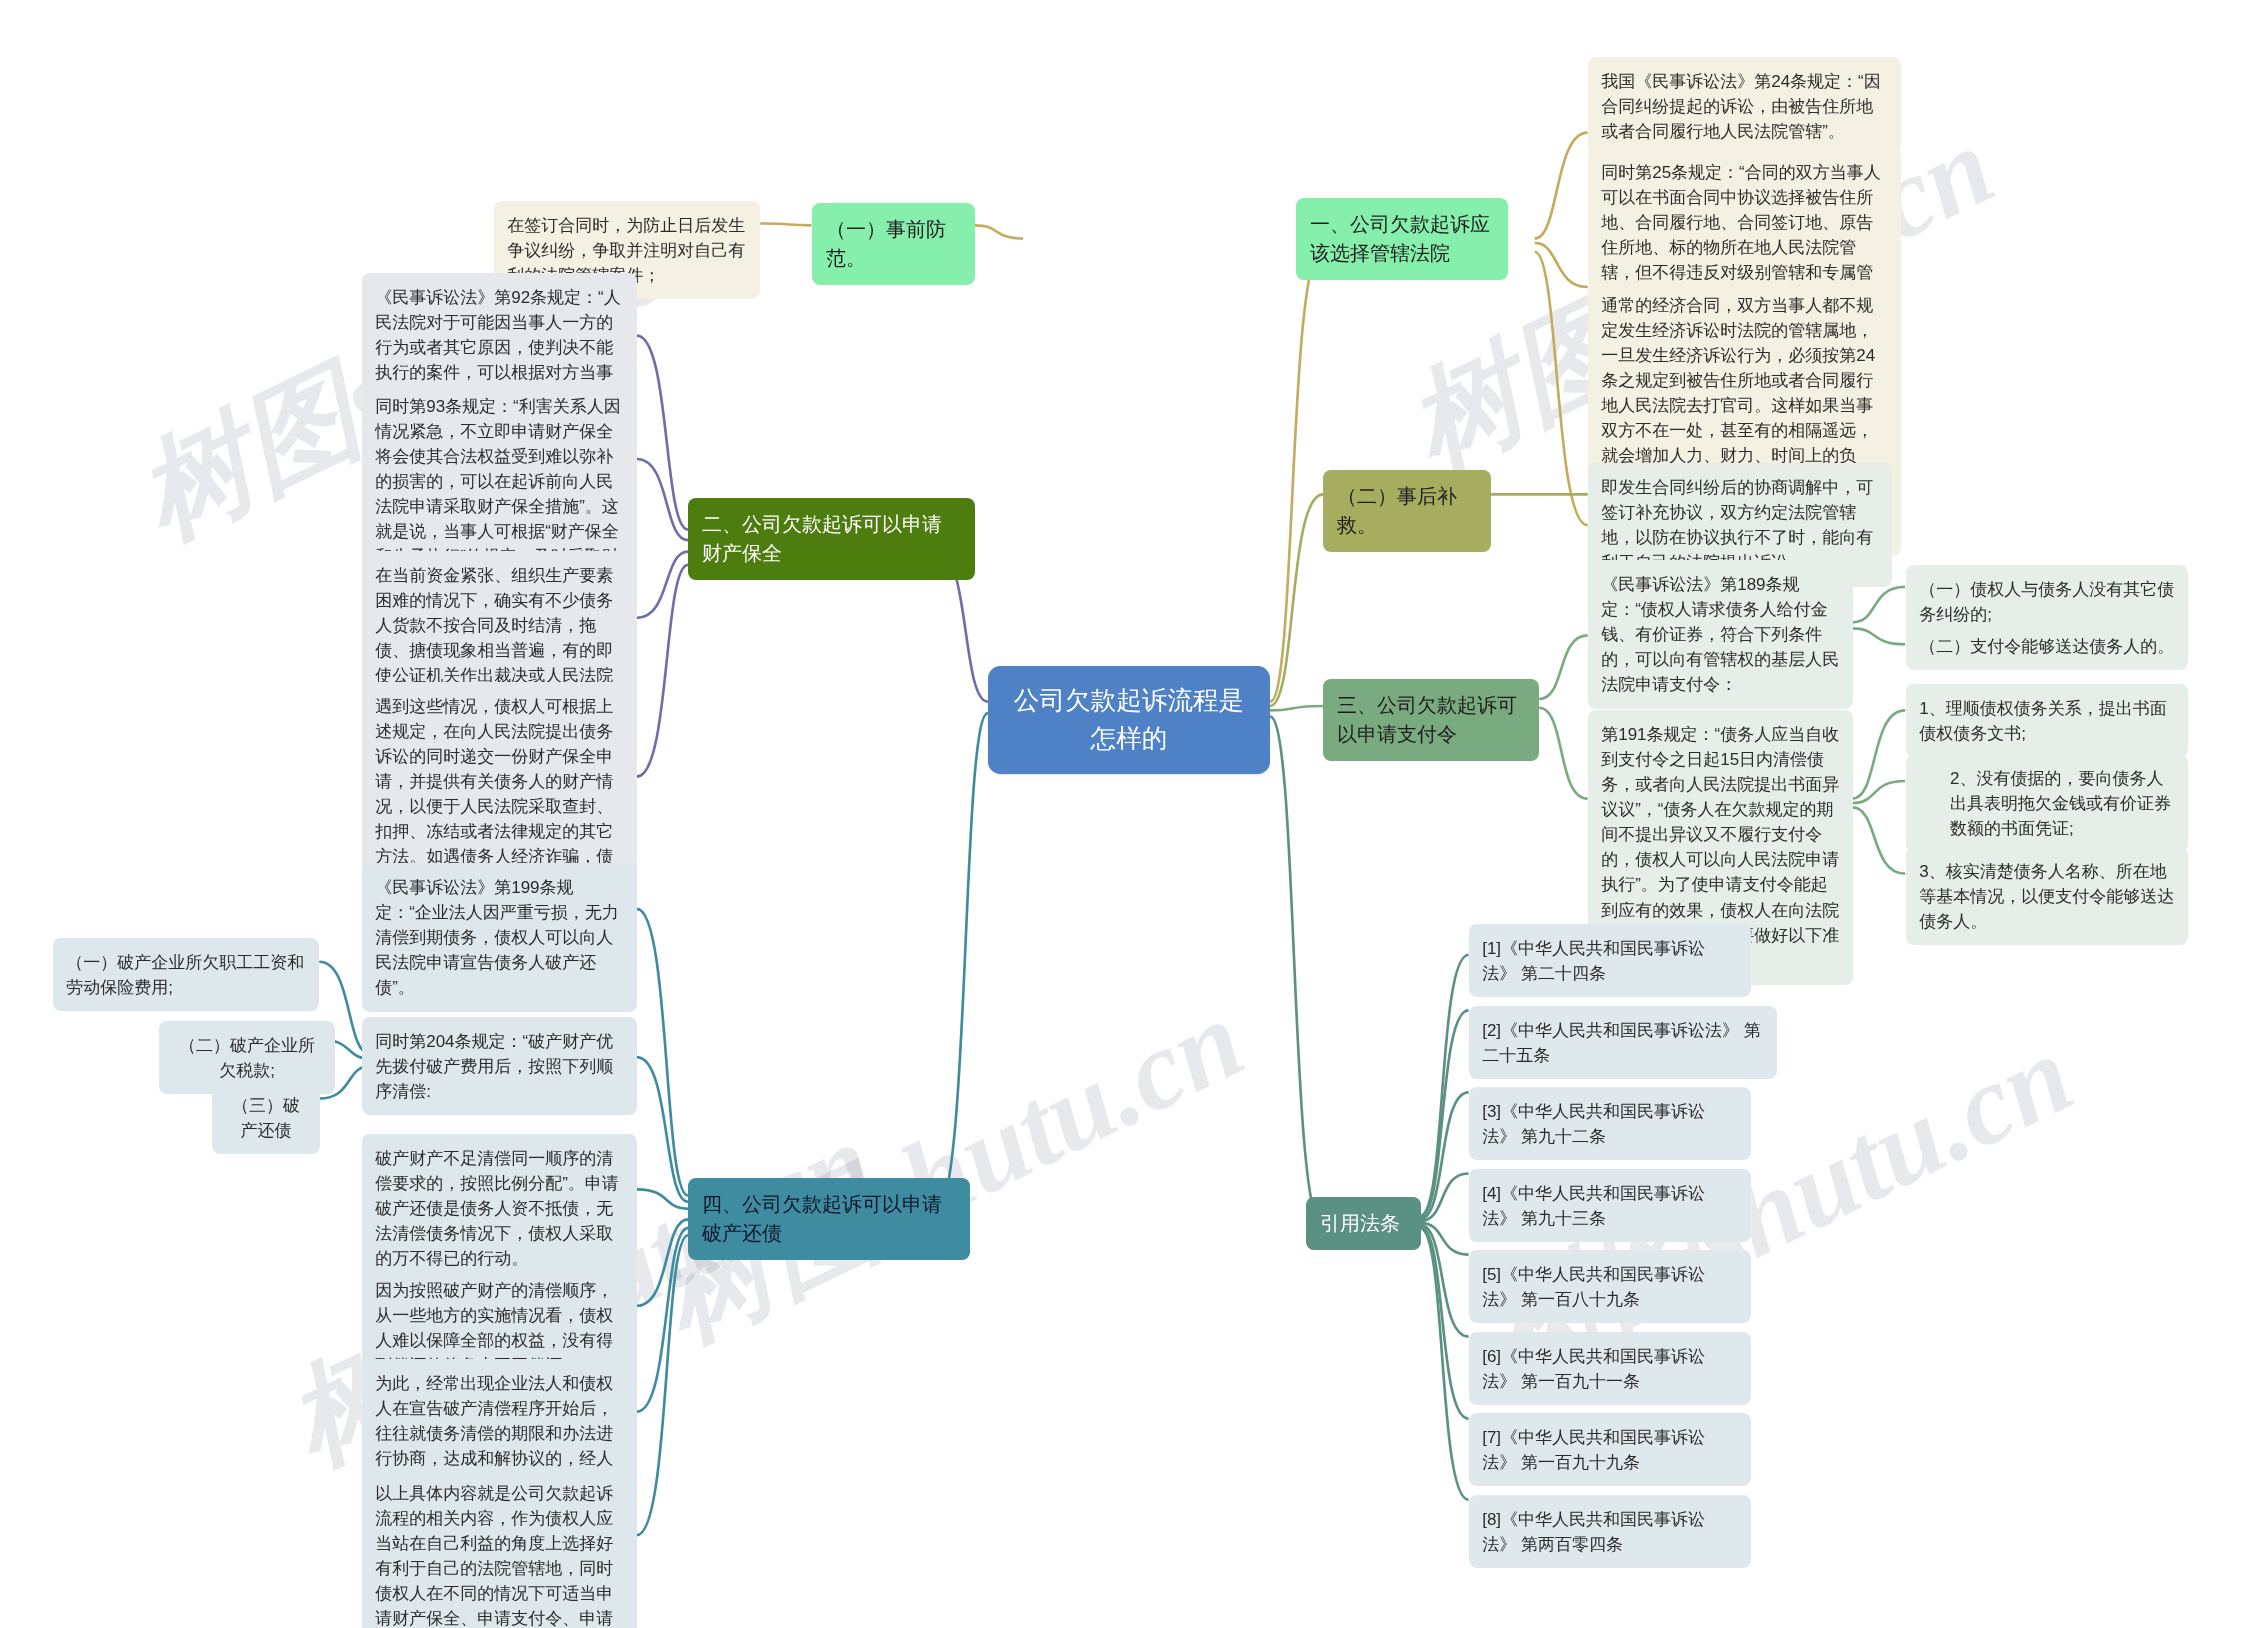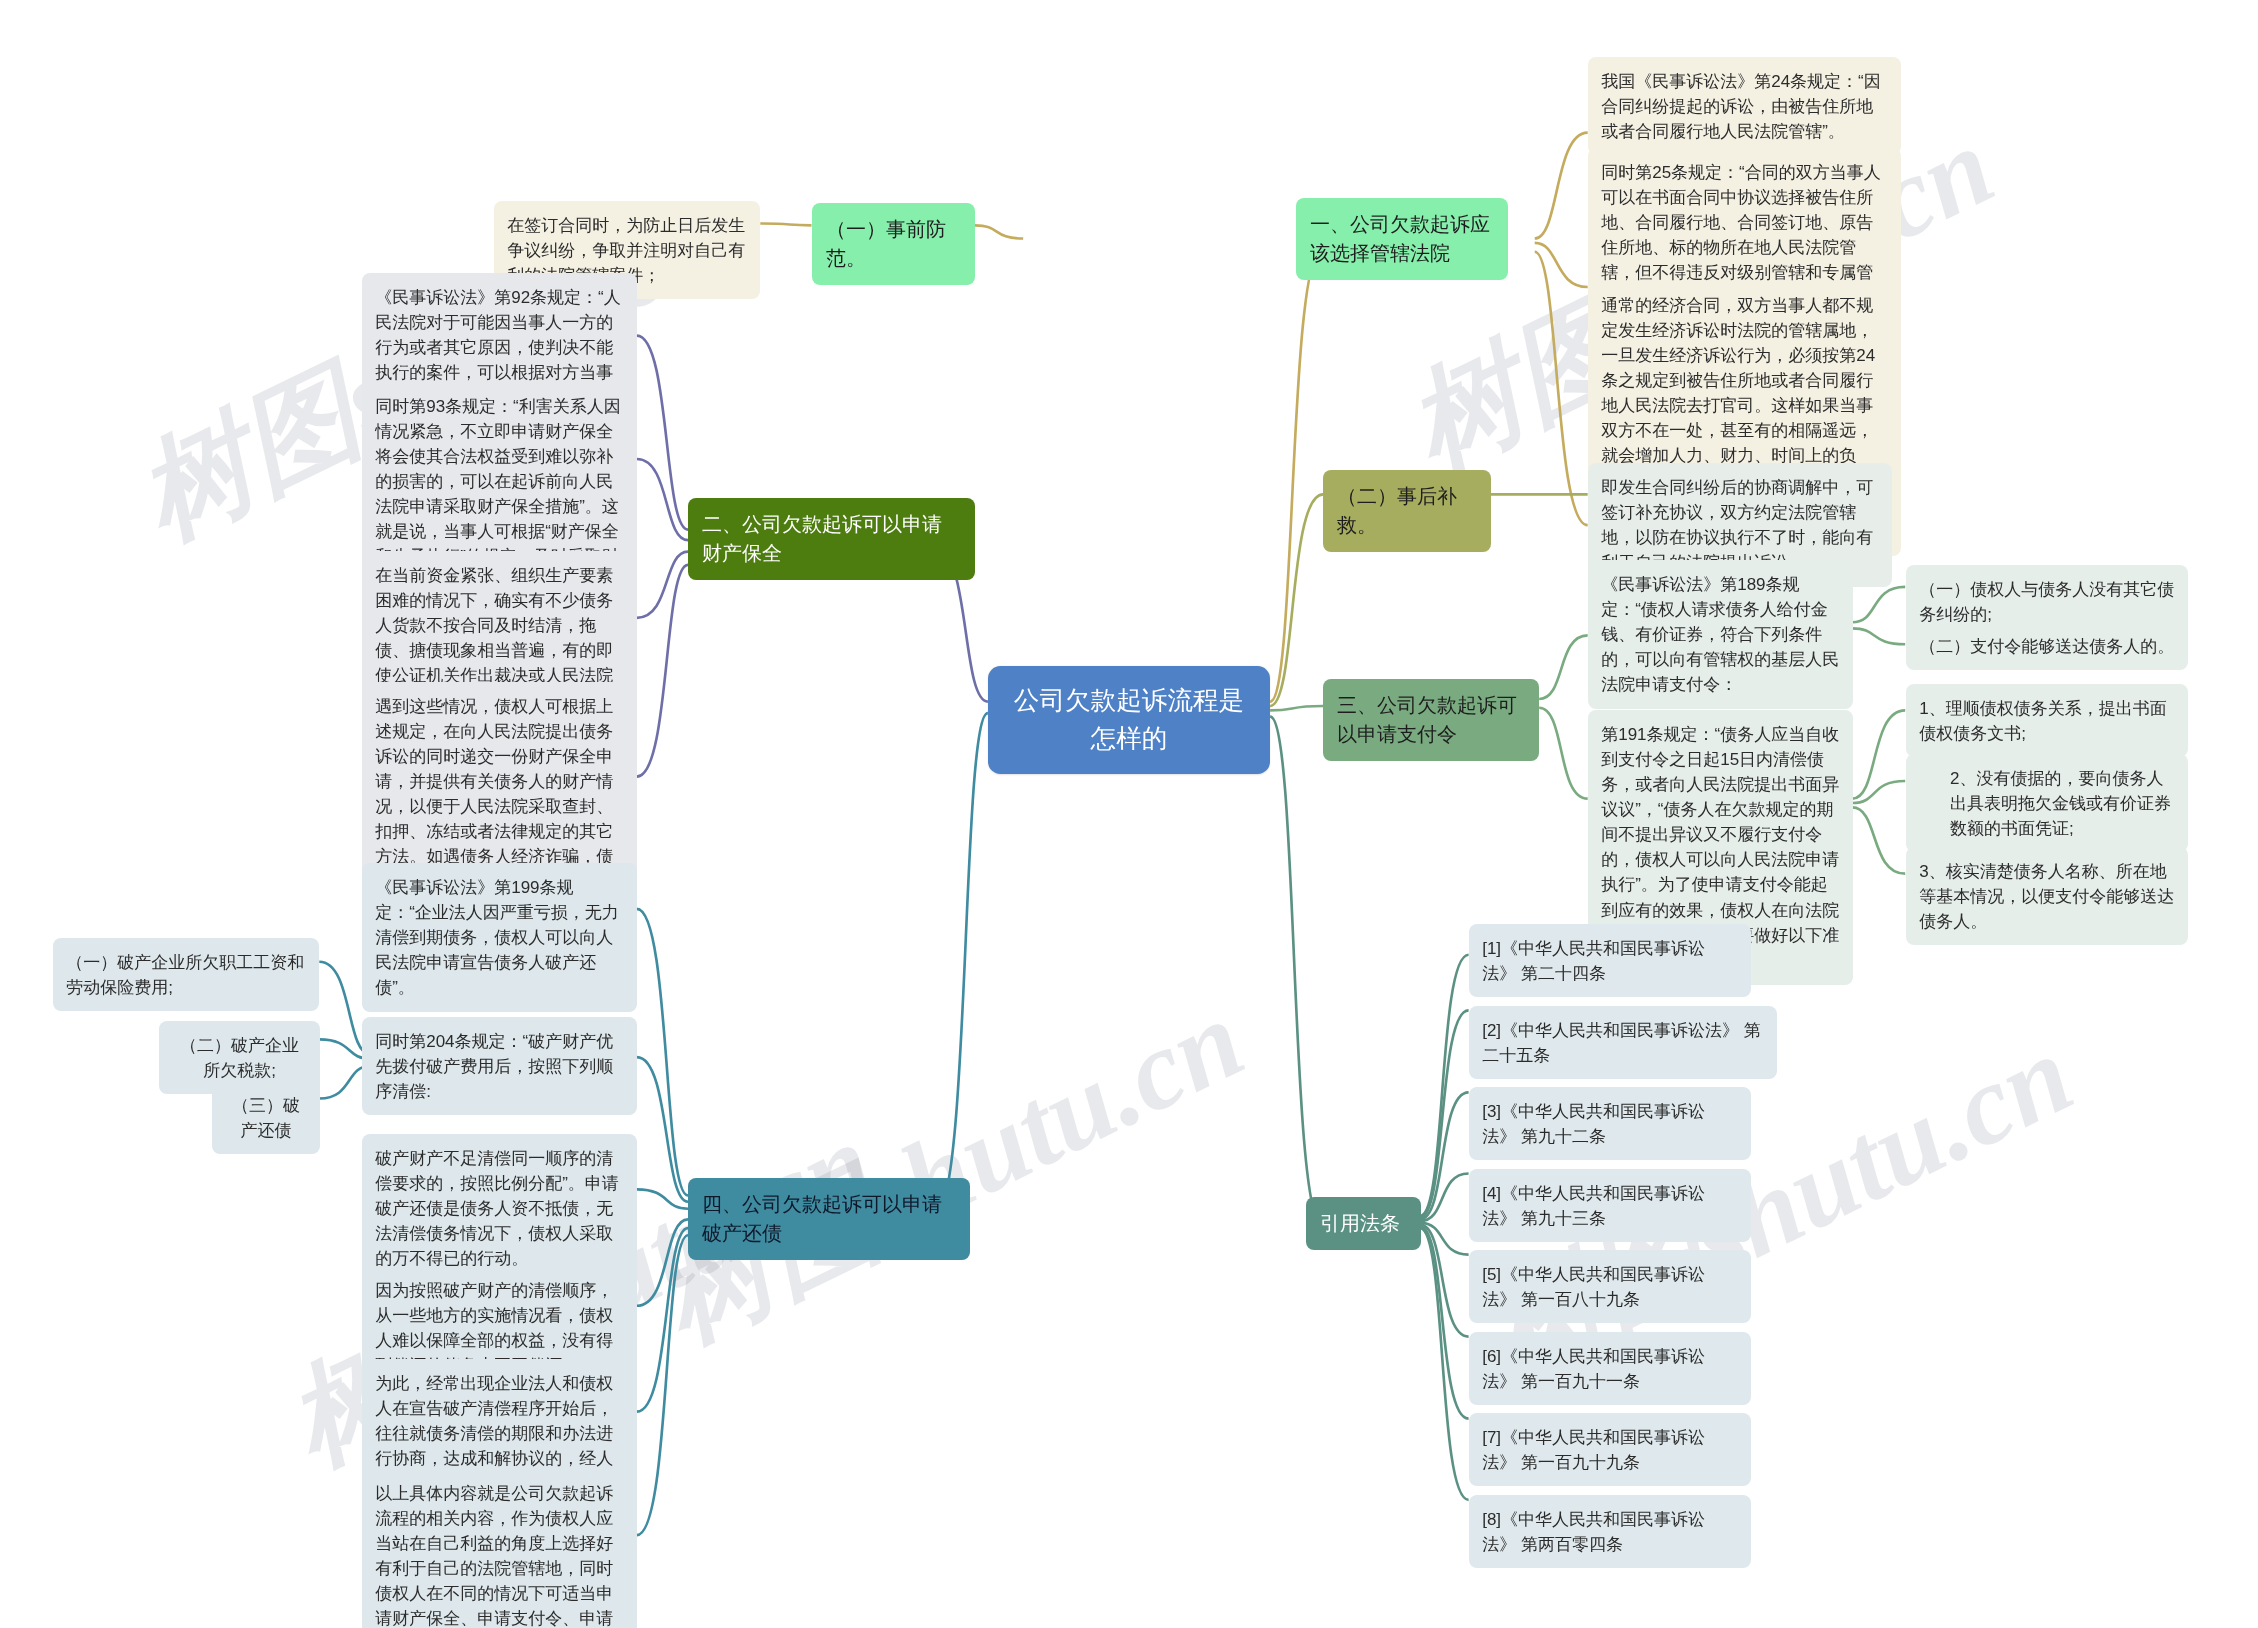--- a/index.html
+++ b/index.html
@@ -179,21 +179,21 @@
   <div class="node leaf leaf-mint2" style="left:1906px; top:847px; width:282px;">3、核实清楚债务人名称、所在地等基本情况，以便支付令能够送达债务人。</div>
 
   <div class="node chip chip-teal" style="left:688px; top:1178px; width:282px;">四、公司欠款起诉可以申请破产还债</div>
 
   <div class="node leaf leaf-blue" style="left:362px; top:863px; width:275px;">《民事诉讼法》第199条规定：“企业法人因严重亏损，无力清偿到期债务，债权人可以向人民法院申请宣告债务人破产还债”。</div>
 
   <div class="node leaf leaf-blue" style="left:362px; top:1017px; width:275px;">同时第204条规定：“破产财产优先拨付破产费用后，按照下列顺序清偿:</div>
 
   <div class="node leaf leaf-blue" style="left:53px; top:938px; width:266px;">（一）破产企业所欠职工工资和劳动保险费用;</div>
 
-  <div class="node leaf leaf-blue ctr" style="left:159px; top:1021px; width:161px;">（二）破产企业所欠税款;</div>
+  <div class="node leaf leaf-blue ctr" style="left:159px; top:1021px; width:176px;">（二）破产企业所欠税款;</div>
 
   <div class="node leaf leaf-blue ctr" style="left:212px; top:1081px; width:108px;">（三）破产还债</div>
 
   <div class="node leaf leaf-blue" style="left:362px; top:1134px; width:275px;">破产财产不足清偿同一顺序的清偿要求的，按照比例分配”。申请破产还债是债务人资不抵债，无法清偿债务情况下，债权人采取的万不得已的行动。</div>
 
   <div class="node leaf leaf-blue" style="left:362px; top:1266px; width:275px;">因为按照破产财产的清偿顺序，从一些地方的实施情况看，债权人难以保障全部的权益，没有得到偿还的债务也不再偿还。</div>
 
   <div class="node leaf leaf-blue" style="left:362px; top:1359px; width:275px;">为此，经常出现企业法人和债权人在宣告破产清偿程序开始后，往往就债务清偿的期限和办法进行协商，达成和解协议的，经人民法院认可后，而中止破产还债程序。</div>
 
   <div class="node leaf leaf-blue" style="left:362px; top:1469px; width:275px;">以上具体内容就是公司欠款起诉流程的相关内容，作为债权人应当站在自己利益的角度上选择好有利于自己的法院管辖地，同时债权人在不同的情况下可适当申请财产保全、申请支付令、申请破产还债来维护自己的最大经济权益。</div>

